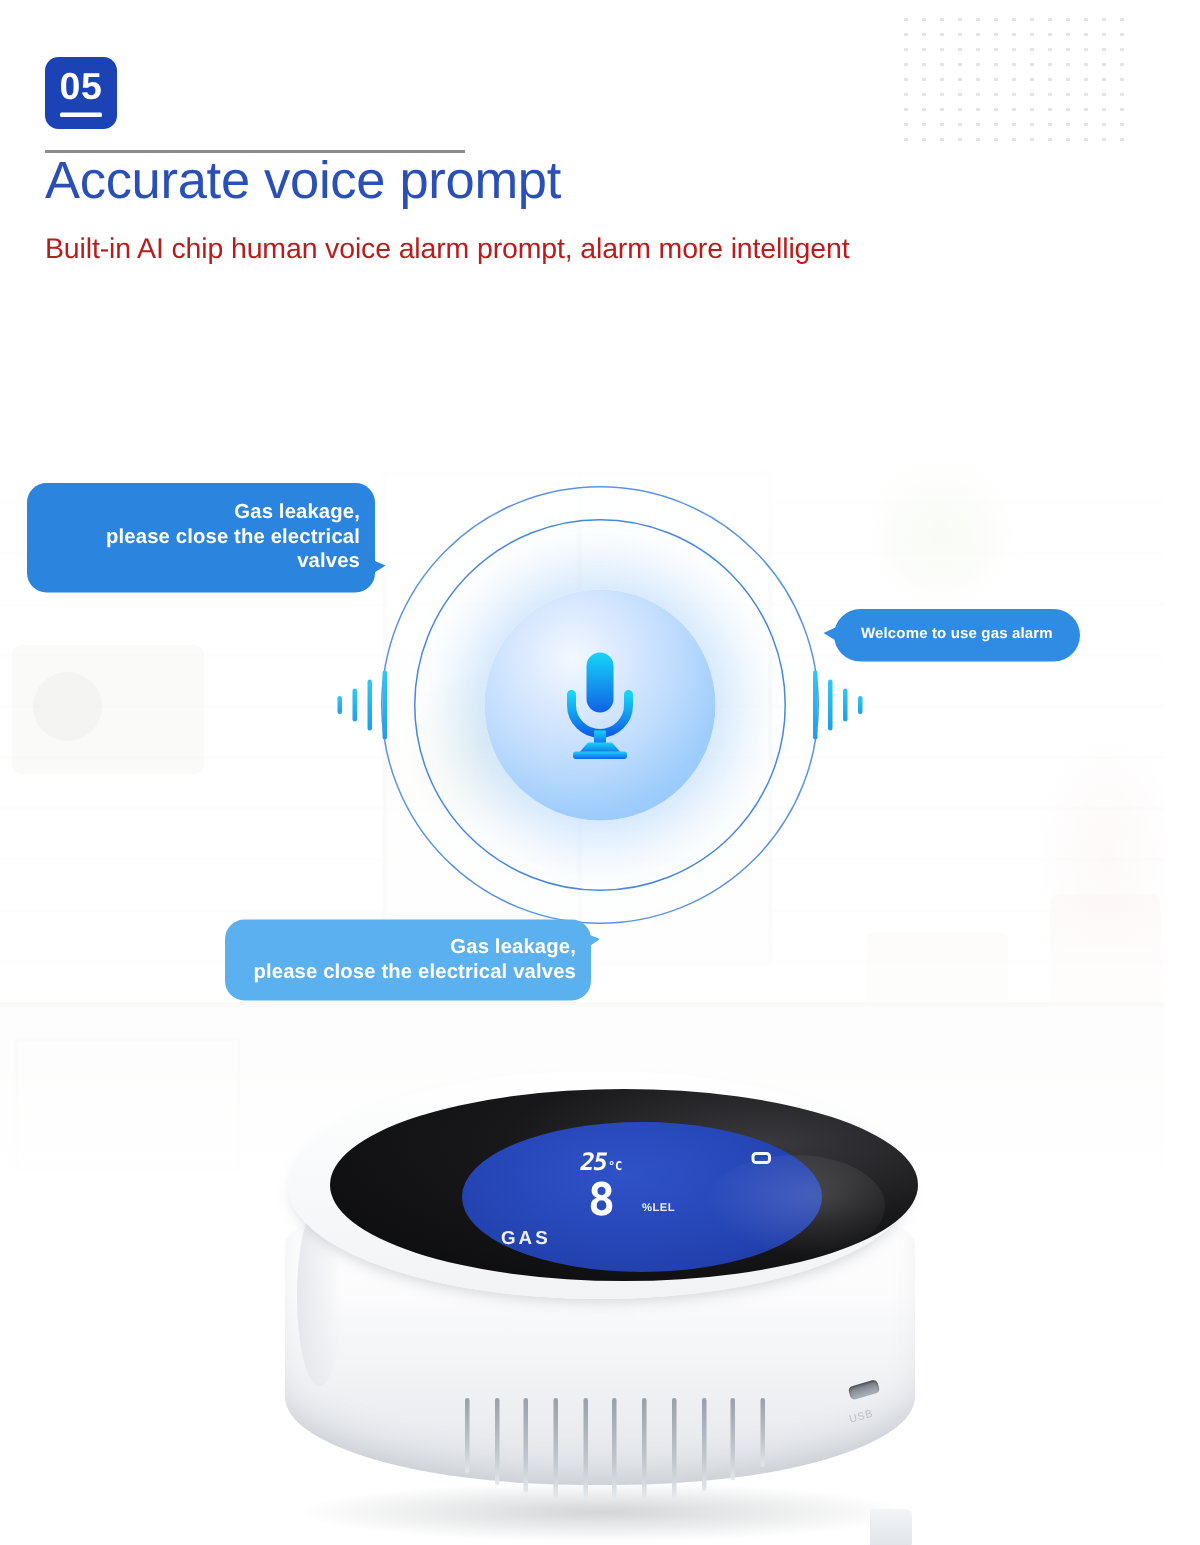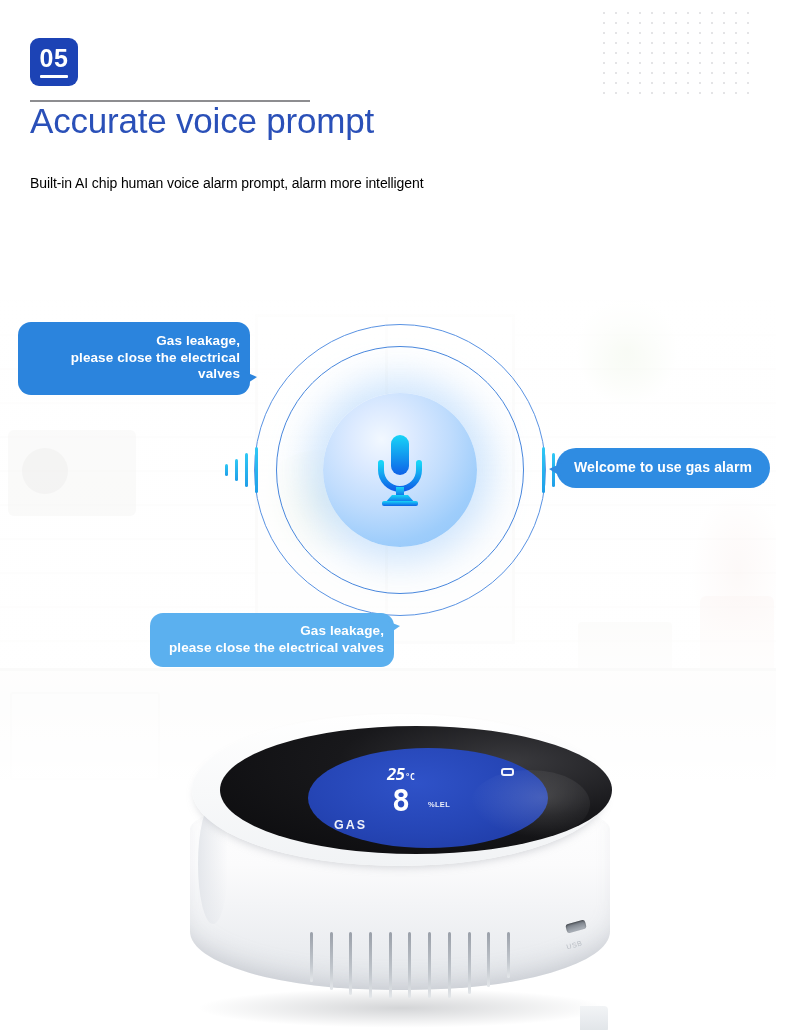--- a/index.html
+++ b/index.html
@@ -124,22 +124,22 @@
   .head-rule {
     width:280px; height:2px;
     background:#8d8d90;
     margin-top:14px;
   }
   .title {
     font-size:35px; font-weight:400; color:#2a50b8;
     letter-spacing:-.2px; line-height:1.1;
   }
   .subtitle {
-    margin-top:32px;
-    font-size:14px; color:#000000; font-weight:400;
+    margin-top:12px;
+    font-size:19px; color:#b91c1c; font-weight:400;
     line-height:1.44; letter-spacing:-.1px;
   }
 
   
   .voice-stage { position:absolute; left:0; top:270px; width:800px; height:400px; }
   .ring {
     position:absolute; border-radius:50%;
     border:1.4px solid #4a8ae0;
     left:50%; top:50%;
     transform:translate(-50%,-50%);
@@ -180,24 +180,24 @@
     background:#2b84dd; border-radius:13px;
     font-size:13.5px;
   }
   .bubble-a:after{
     content:""; position:absolute; right:-7px; bottom:9px;
     border-left:14px solid #2b84dd;
     border-top:6px solid transparent;
     border-bottom:9px solid transparent;
   }
   .bubble-b {
-    left:556px; top:448px;
+    left:556px; top:406px;
     padding:11px 18px 12px;
     background:#2f8ce2; border-radius:20px;
-    font-size:14px; white-space:nowrap;
+    font-size:10px; white-space:nowrap;
   }
   .bubble-b:before{
     content:""; position:absolute; left:-7px; bottom:11px;
     border-right:13px solid #2f8ce2;
     border-top:6px solid transparent;
     border-bottom:8px solid transparent;
   }
   .bubble-c {
     left:150px; top:613px;
     width:244px; padding:10px 10px 11px;

